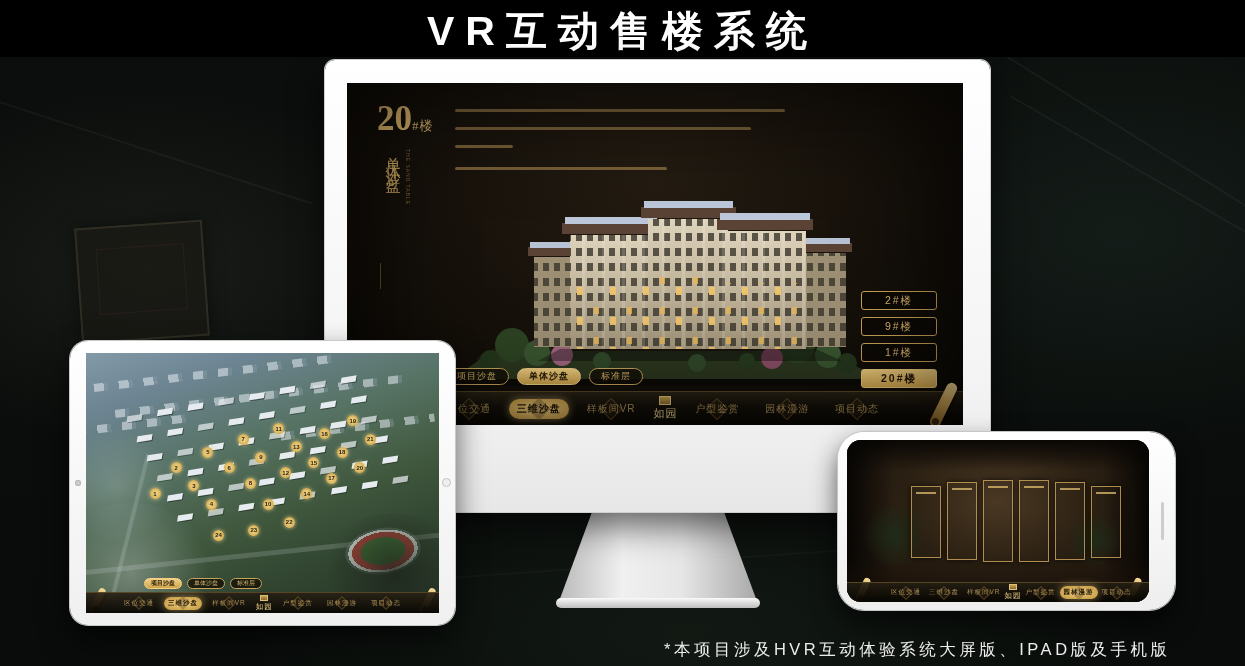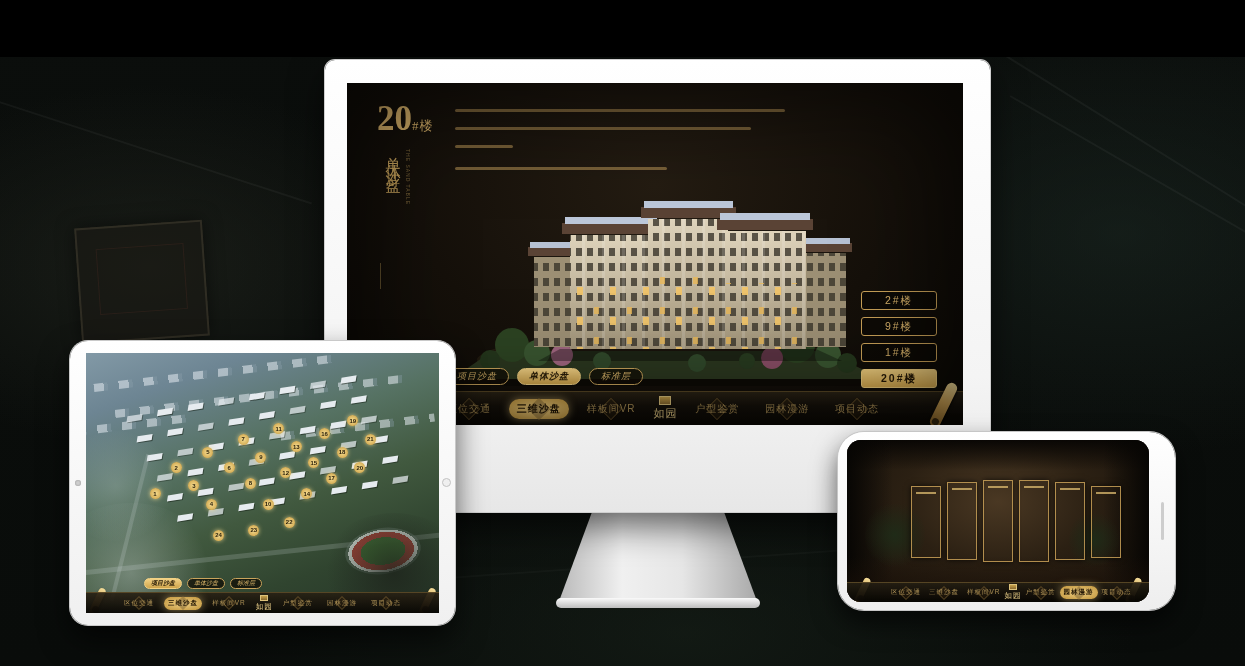--- a/index.html
+++ b/index.html
@@ -46,21 +46,21 @@
   .nav-logo .seal { width:12px; height:9px; margin:0 auto 1px auto;
       border:1px solid #dcc27c; background:linear-gradient(#c7a14b,#8a6a30); }
   .nav-logo .lg { color:#e6cb86; font-size:var(--logofs); letter-spacing:1px; white-space:nowrap; }
   .scrollicon { position:absolute; width:11px; height:48px; border-radius:6px;
       background:linear-gradient(180deg,#f4dd9a 0%, #d3a758 45%, #8a6326 100%);
       transform:rotate(26deg); box-shadow:1px 2px 3px rgba(0,0,0,.7); cursor:pointer; }
   .scrollicon::after { content:""; position:absolute; left:2px; bottom:2px; width:7px; height:7px;
       border-radius:50%; background:#3a2a10; }
   .tabpill { height:17px; padding:0 11px; display:inline-flex; align-items:center;
       border:1px solid #c9a45c; border-radius:10px; color:#d9b46a; font-size:9px;
-      letter-spacing:1px; background:rgba(18,13,6,.75); margin-right:8px; cursor:pointer; white-space:nowrap;font-style:italic; }
+      letter-spacing:1px; background:rgba(18,13,6,.75); margin-right:8px; cursor:pointer; white-space:nowrap; }
   .tabpill.sel { background:linear-gradient(#f2d184,#d0a54c); color:#2a1d08; border-color:#f2d184; font-weight:bold; }
 
   
   .monitor-frame { position:absolute; left:325px; top:60px; width:665px; height:452px;
       background:linear-gradient(180deg,#ffffff 0%, #f4f4f4 70%, #e7e7e7 100%);
       border-radius:10px; box-shadow:0 0 0 1px #cfcfcf, 0 14px 34px rgba(0,0,0,.6); }
   .monitor-stand { position:absolute; left:558px; top:512px; width:200px; height:92px;
       clip-path:polygon(17% 0%, 83% 0%, 100% 100%, 0% 100%);
       background:linear-gradient(90deg,#b9b9b9 0%, #f0f0f0 32%, #e6e6e6 62%, #a8a8a8 100%); }
   .monitor-base { position:absolute; left:556px; top:598px; width:204px; height:10px;
@@ -172,20 +172,21 @@
 <div id="canvas">
 
   <div class="bg-map"></div>
   <div class="bg-line" style="left:-20px; top:150px; width:340px; height:2px; transform:rotate(18deg);"></div>
   <div class="bg-line" style="left:950px; top:120px; width:320px; height:2px; transform:rotate(32deg);"></div>
   <div class="bg-line" style="left:990px; top:170px; width:300px; height:2px; transform:rotate(30deg);"></div>
   <div class="bg-line" style="left:430px; top:560px; width:520px; height:2px; transform:rotate(-4deg); opacity:.6;"></div>
   <div class="bg-plaque"></div>
 
   <div class="title-band"></div>
+  <div class="page-title">VR互动售楼系统</div>
 
   <div class="monitor-stand"></div>
   <div class="monitor-base"></div>
   <div class="monitor-frame">
     <div class="screen">
 
       <div class="unit-num"><span>20</span><span class="unit-suffix">#楼</span></div>
       <div class="unit-sub">单体沙盘</div>
       <div class="unit-sub-en">THE SAND TABLE</div>
       <div class="unit-rule"></div>
@@ -478,13 +479,14 @@
             <span class="nv">项目动态</span>
           </div>
       </div>
       <div class="scrollicon left" style="position:absolute;"></div>
       <div class="scrollicon right" style="position:absolute;"></div>
     </div>
     <div class="tablet-cam"></div>
     <div class="tablet-home"></div>
   </div>
 
+  <div class="footnote">*本项目涉及HVR互动体验系统大屏版、IPAD版及手机版</div>
 </div>
 
 </body></html>

